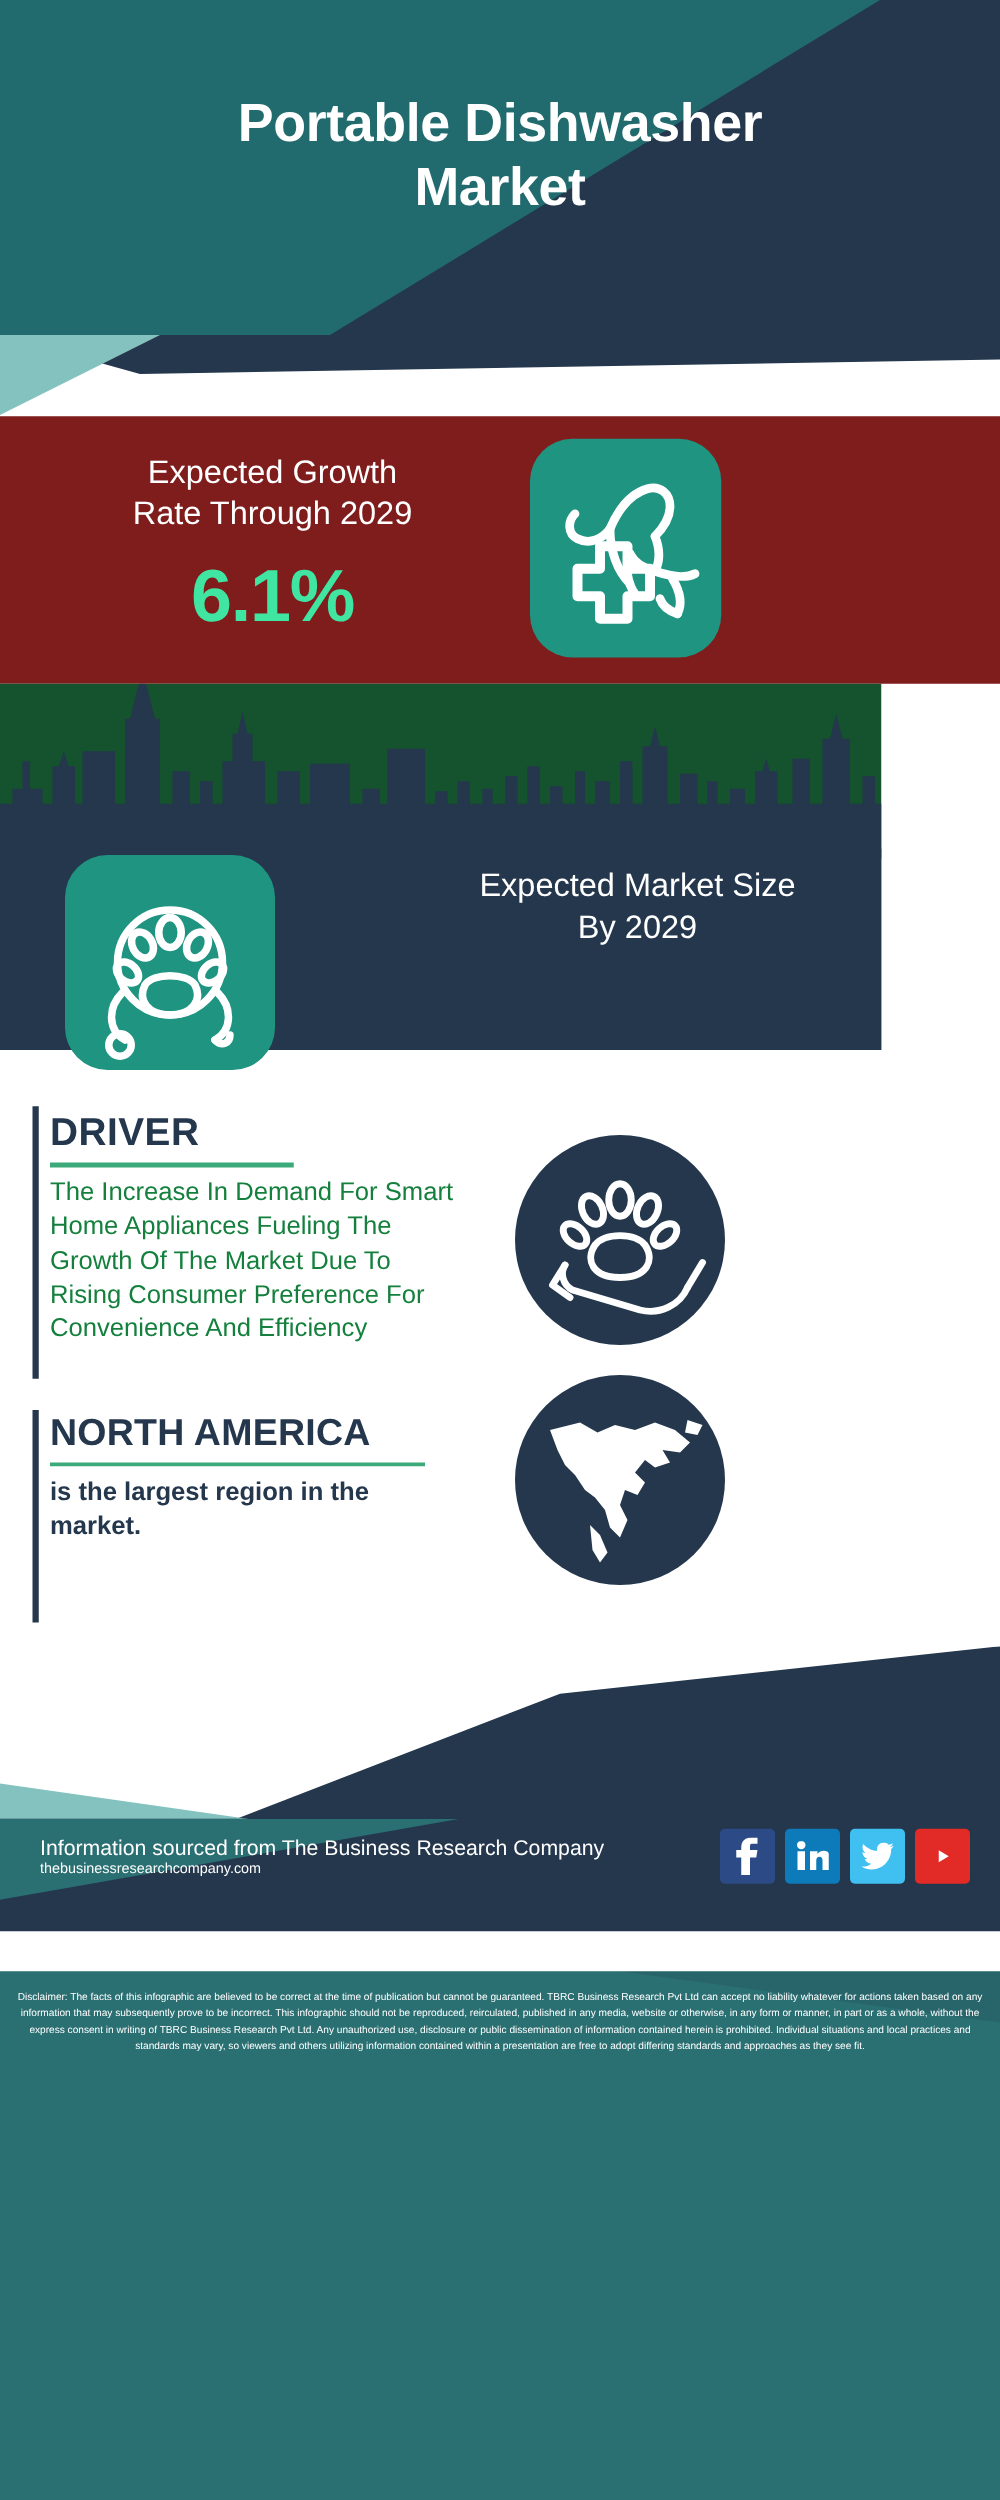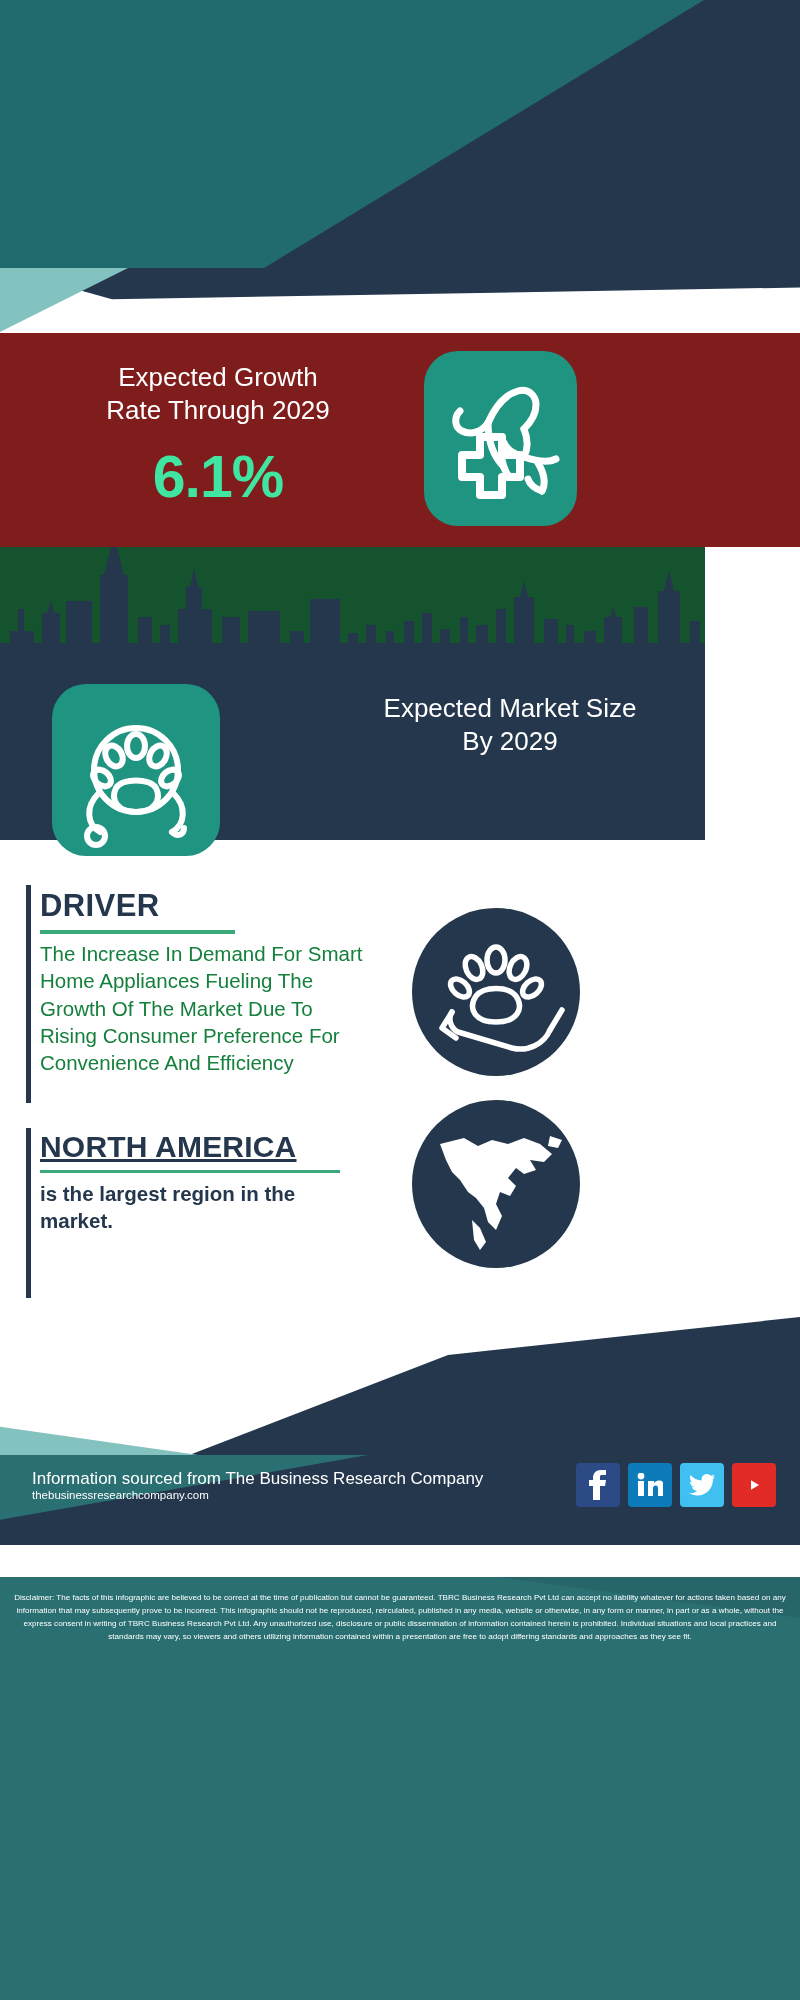--- a/index.html
+++ b/index.html
@@ -114,21 +114,21 @@
   .driver-rule {
     position:absolute; left:40px; top:90px; width:195px; height:4px;
     background:#3ca97a;
   }
   .driver-body {
     position:absolute; left:40px; top:100px; width:330px;
     color:#15803d; font-size:20.5px; font-weight:normal; line-height:1.33;
   }
   .region-title {
     position:absolute; left:40px; top:290px;
-    color:#24374d; font-size:30px; font-weight:bold; letter-spacing:0.2px;text-decoration:underline;
+    color:#24374d; font-size:30px; font-weight:bold; letter-spacing:0.2px;
   }
   .region-rule {
     position:absolute; left:40px; top:330px; width:300px; height:3px;
     background:#3ca97a;
   }
   .region-body {
     position:absolute; left:40px; top:340px; width:310px;
     color:#24374d; font-size:20.5px; font-weight:bold; line-height:1.33;
   }
   .circle-icon {
@@ -199,20 +199,24 @@
   }
   .disc-text { position:relative; z-index:3; }
 </style>
 </head>
 <body>
 
 <div class="page">
 
   <div class="header">
     <div class="header-diag"></div>
+    <div class="header-title">
+      <div>Portable Dishwasher</div>
+      <div>Market</div>
+    </div>
   </div>
 
   <div class="below-header">
     <div class="bh-dark"></div>
     <div class="bh-teal"></div>
   </div>
 
   <div class="growth">
     <div class="growth-text">
       <div>Expected Growth</div>

